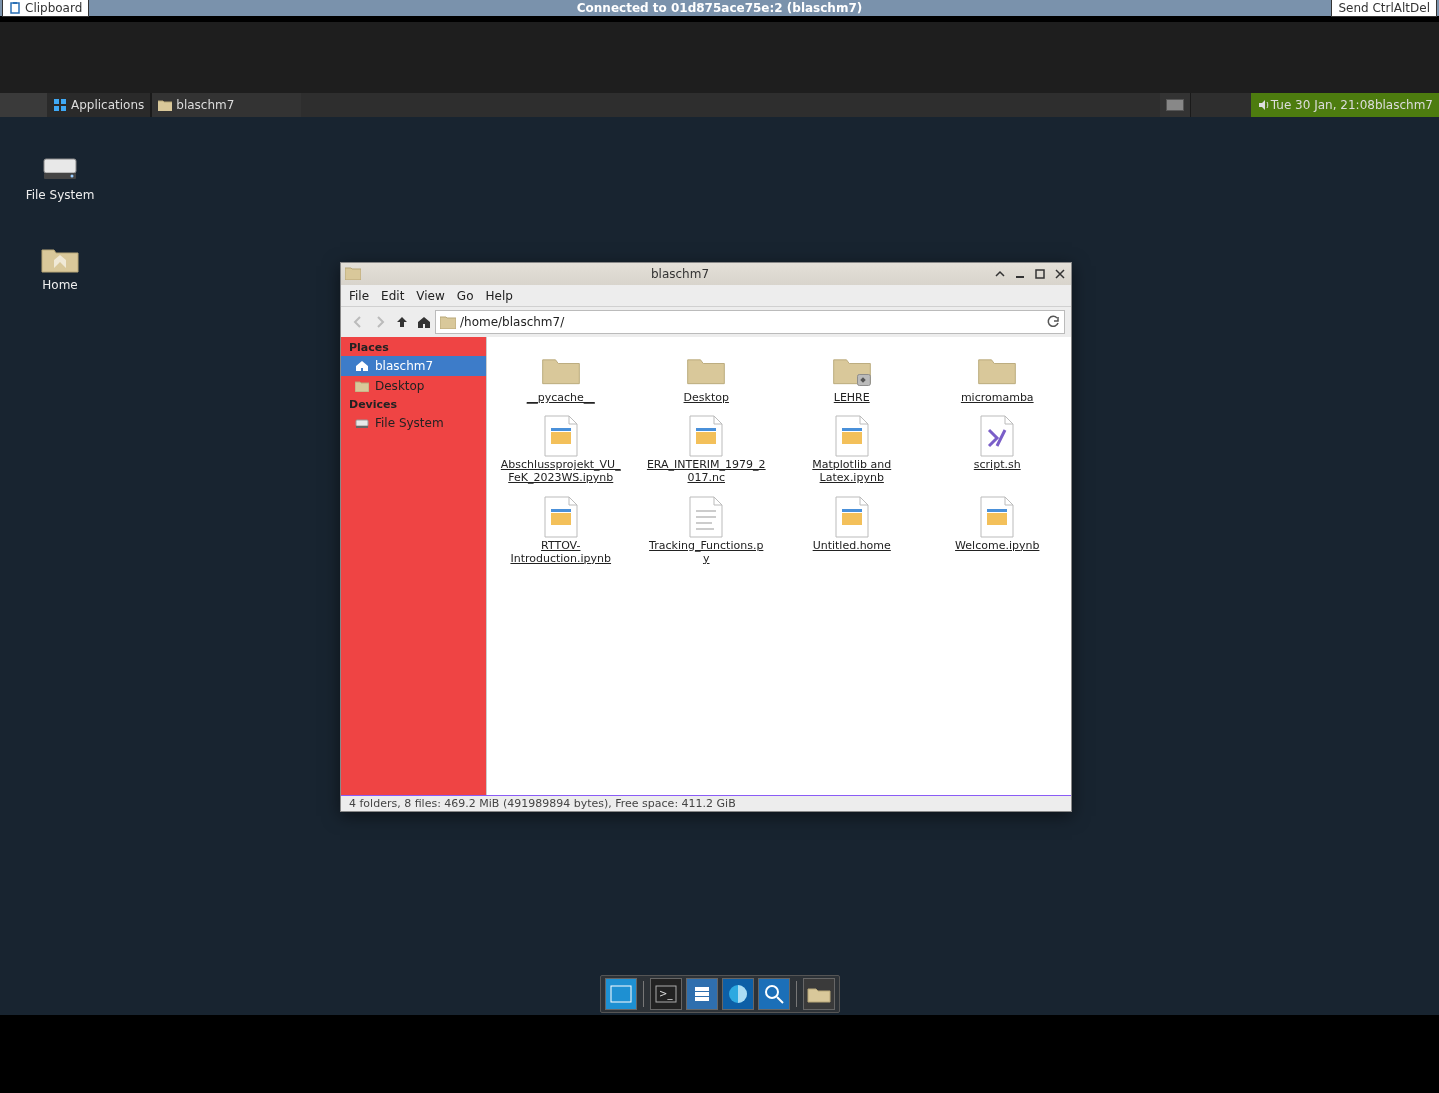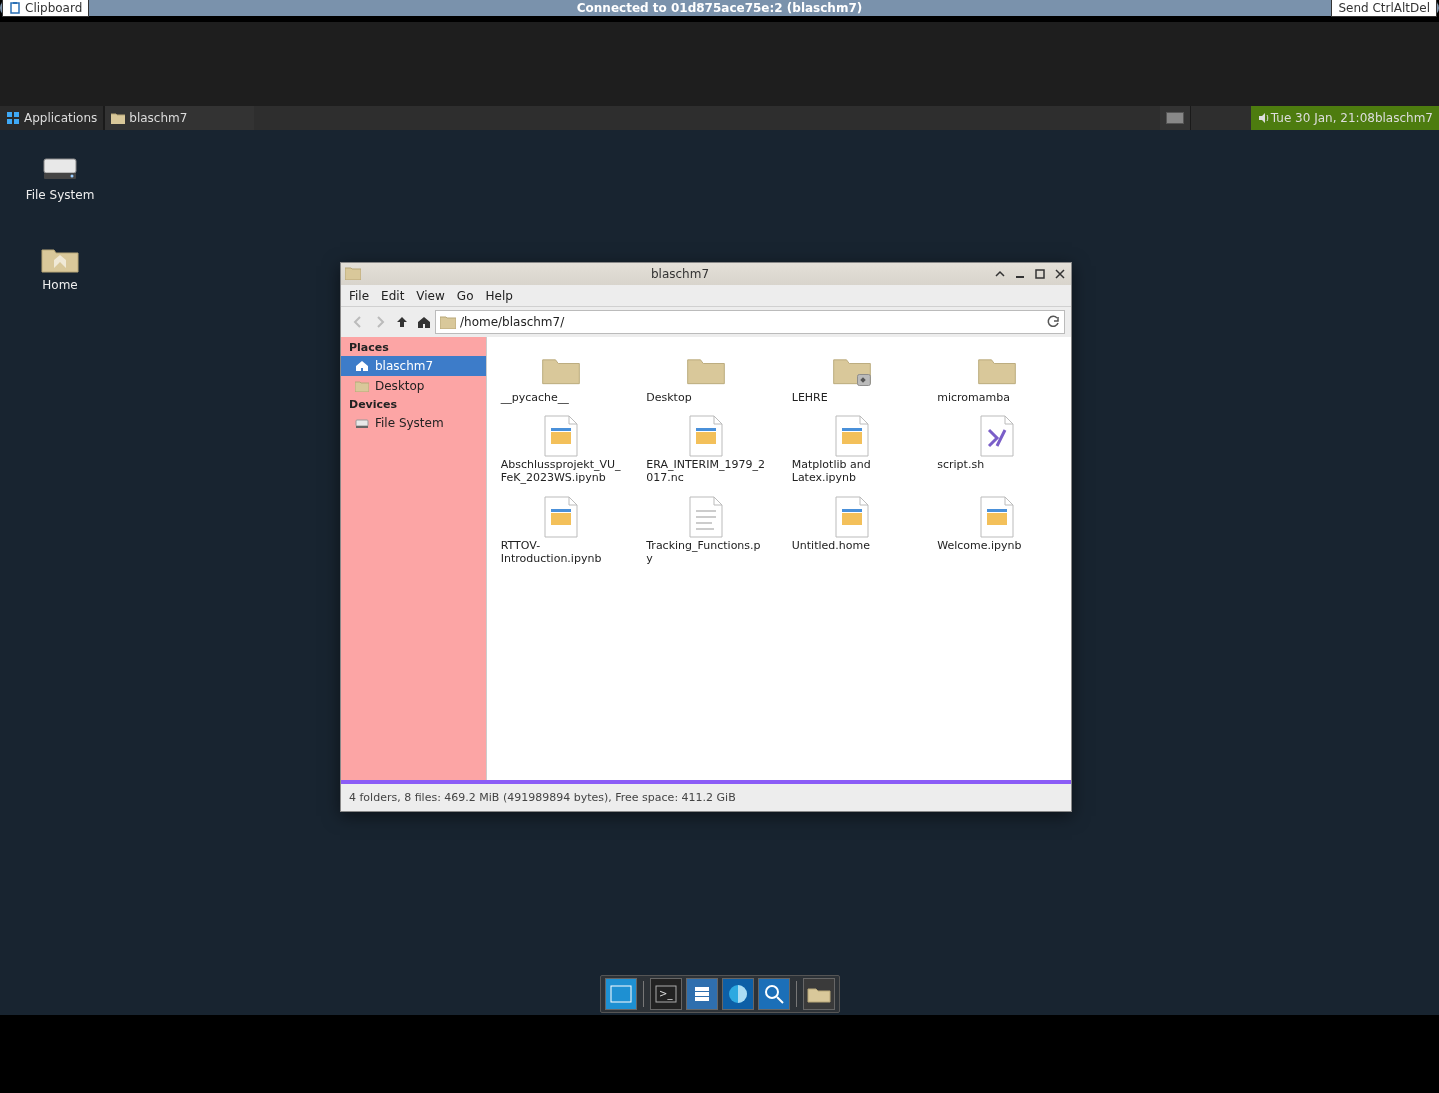--- a/index.html
+++ b/index.html
@@ -15,21 +15,20 @@
 
 .vnc-bar {
   position: absolute;
   top: 0; left: 0; right: 0;
   height: 16px;
   background: #7a92ac;
   display: flex;
   align-items: center;
   padding: 0;
   color: #fff;
-  border-radius: 11px;
 }
 .vnc-btn {
   background: #fff;
   color: #333;
   border: 1px solid #333;
   padding: 1px 6px;
   font-size: 12px;
   display: flex;
   align-items: center;
   gap: 4px;
@@ -147,21 +146,21 @@
   border: 1px solid #bbb;
   background: #fff;
   height: 24px;
   padding: 0 4px;
   gap: 4px;
   font-size: 12px;
 }
 .fm-body { flex: 1; display: flex; min-height: 0;}
 .fm-sidebar {
   width: 146px;
-  background: #fca5a5;
+  background: #ef4444;
   border-right: 1px solid #ccc;
   font-size: 12px;
   padding-top: 2px;
 }
 .sb-heading { font-weight: bold; padding: 2px 8px; font-size: 11px; color: #222;}
 .sb-item {
   display: flex; align-items: center; gap: 6px;
   padding: 3px 8px 3px 14px;
   cursor: pointer;
 }
@@ -171,39 +170,41 @@
   background: #fff;
   overflow: auto;
   padding: 8px 2px;
 }
 .icon-grid {
   display: grid;
   grid-template-columns: repeat(4, 1fr);
   gap: 4px 2px;
 }
 .fm-icon {
+  text-align: center;
   padding: 4px 2px;
   cursor: pointer;
+  text-decoration: underline;
 }
 .fm-icon-img {
   width: 44px; height: 40px;
   margin: 0 auto 2px auto;
   display: flex; align-items: center; justify-content: center;
 }
 .fm-icon-label {
   font-size: 11px;
   line-height: 1.2;
   word-break: break-word;
   color: #222;
   max-width: 120px;
   margin: 0 auto;
 }
 .fm-status {
-  height: 31px;
-  border-top: 4px solid #8b5cf6;
+  height: 16px;
+  border-top: 1px solid #8b5cf6;
   padding: 2px 8px;
   font-size: 11px;
   color: #444;
   display: flex;
   align-items: center;
 }
 
 .dock {
   position: absolute;
   left: 50%;
@@ -248,21 +249,21 @@
   <div class="vnc-center">Connected to 01d875ace75e:2 (blaschm7)</div>
   <button class="vnc-btn right">
     <span>Send CtrlAltDel</span>
   </button>
 </div>
 
 <div class="desktop">
 
   <div style="position:absolute; top:0; left:0; right:0; height:84px; background:#1e1e1e;"></div>
 
-  <div class="panel" style="top:84px;">
+  <div class="panel" style="top:71px;padding-left:47px;">
     <div class="panel-item">
       <span>
         <svg width="14" height="14" viewBox="0 0 14 14">
             <rect x="1" y="1" width="5" height="5" fill="#3fa9f5"></rect>
             <rect x="8" y="1" width="5" height="5" fill="#3fa9f5"></rect>
             <rect x="1" y="8" width="5" height="5" fill="#3fa9f5"></rect>
             <rect x="8" y="8" width="5" height="5" fill="#3fa9f5"></rect>
           </svg>
       </span>
       <span>Applications</span>

